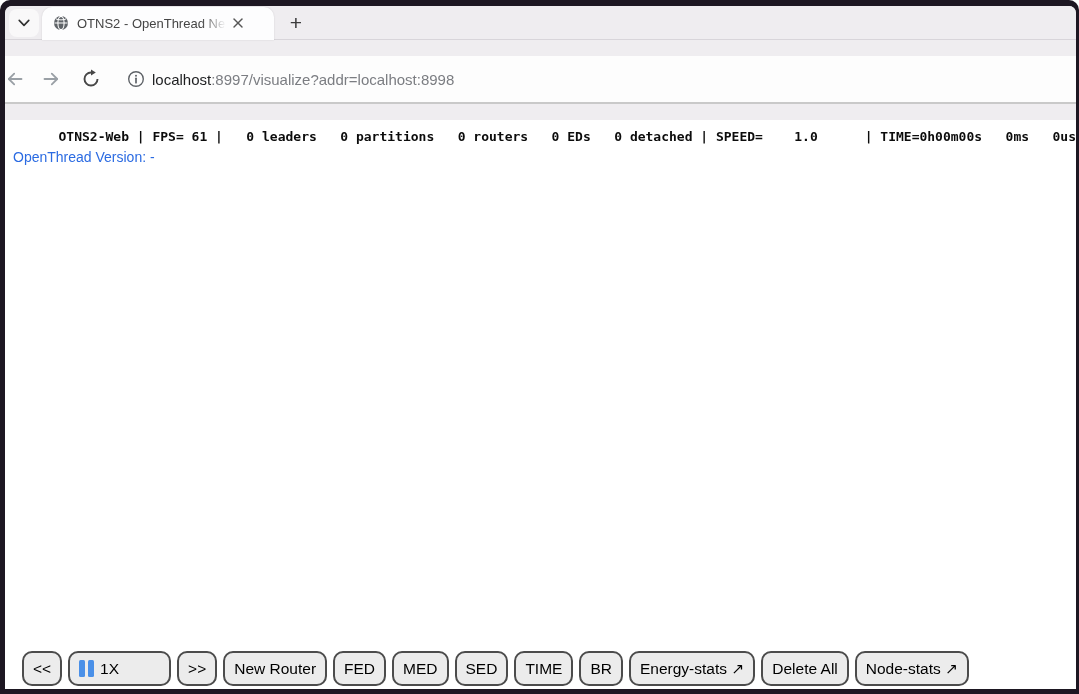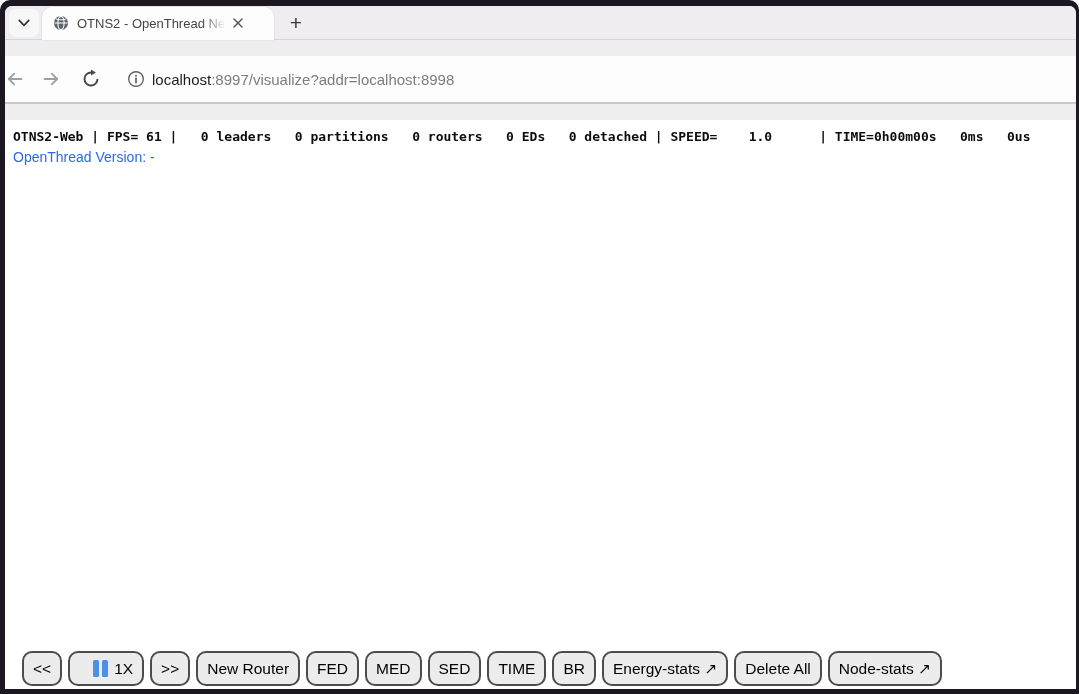--- a/index.html
+++ b/index.html
@@ -58,39 +58,39 @@
   .nav-fwd{width:20px;height:20px;margin-left:16px;}
   .nav-reload{width:20px;height:20px;margin-left:20px;}
   .urlbar{display:flex;align-items:center;margin-left:26px;cursor:text;}
   .info-icon{width:18px;height:18px;display:block;}
   .url-text{margin-left:7px;font-size:15px;white-space:nowrap;}
   .url-host{color:#1d1e20;}
   .url-rest{color:#7b7d82;}
   
   .page{flex:1;position:relative;background:#ffffff;overflow:hidden;}
   .statusline{
-    margin:9px 0 0 8px;
+    margin:9px 0 0 16px;
     font-family:"DejaVu Sans Mono",monospace;font-weight:700;
-    font-size:13px;line-height:16px;color:#0c0c0c;white-space:pre;
+    font-size:13px;line-height:16px;color:#0c0c0c;white-space:pre;text-align:right;
   }
   .version{
     margin:4px 0 0 8px;font-size:14px;line-height:16px;
     color:var(--link-blue,#2b6be2);
   }
   
   .actionbar{
     position:absolute;left:17px;bottom:3px;display:flex;gap:6px;align-items:center;
   }
   .abtn{
     height:35px;background:#ececec;border:2px solid #4c4c4c;border-radius:10px;
     font-family:"Liberation Sans",sans-serif;font-size:15.5px;color:#000;
     display:inline-flex;align-items:center;justify-content:center;
     padding:0 9px;white-space:nowrap;cursor:pointer;
   }
-  .abtn-speed{width:76px;justify-content:flex-end;gap:6px;}
+  .abtn-speed{width:103px;justify-content:flex-start;gap:6px;}
   .pause-icon{display:inline-flex;gap:3px;}
   .pause-icon i{display:block;width:6px;height:17px;border-radius:1.5px;background:var(--pause-blue,#4a90e8);}
 </style>
 </head>
 <body>
 
 <div class="window">
   <div class="inner">
 
     <div class="tabstrip">

